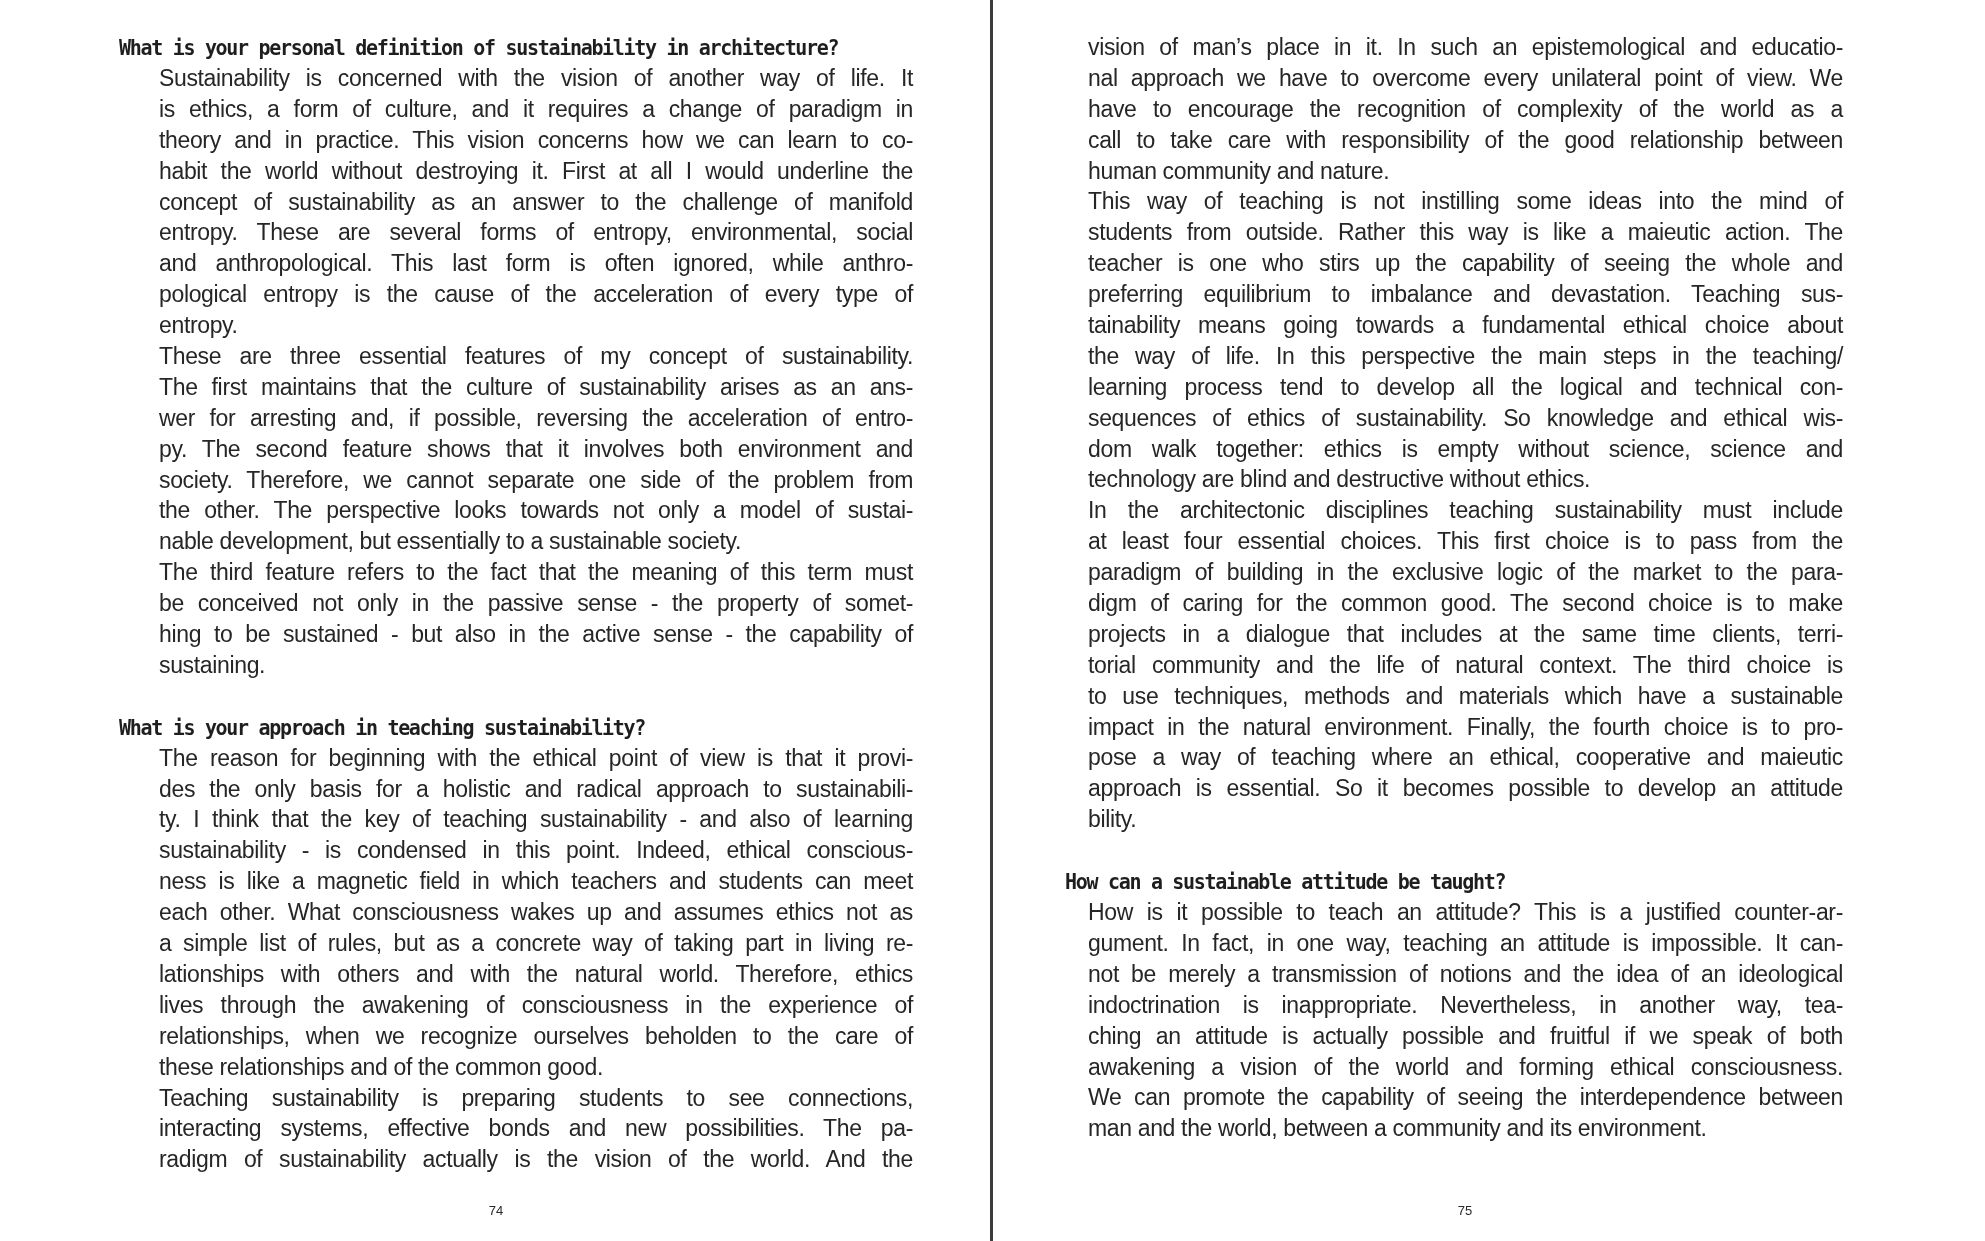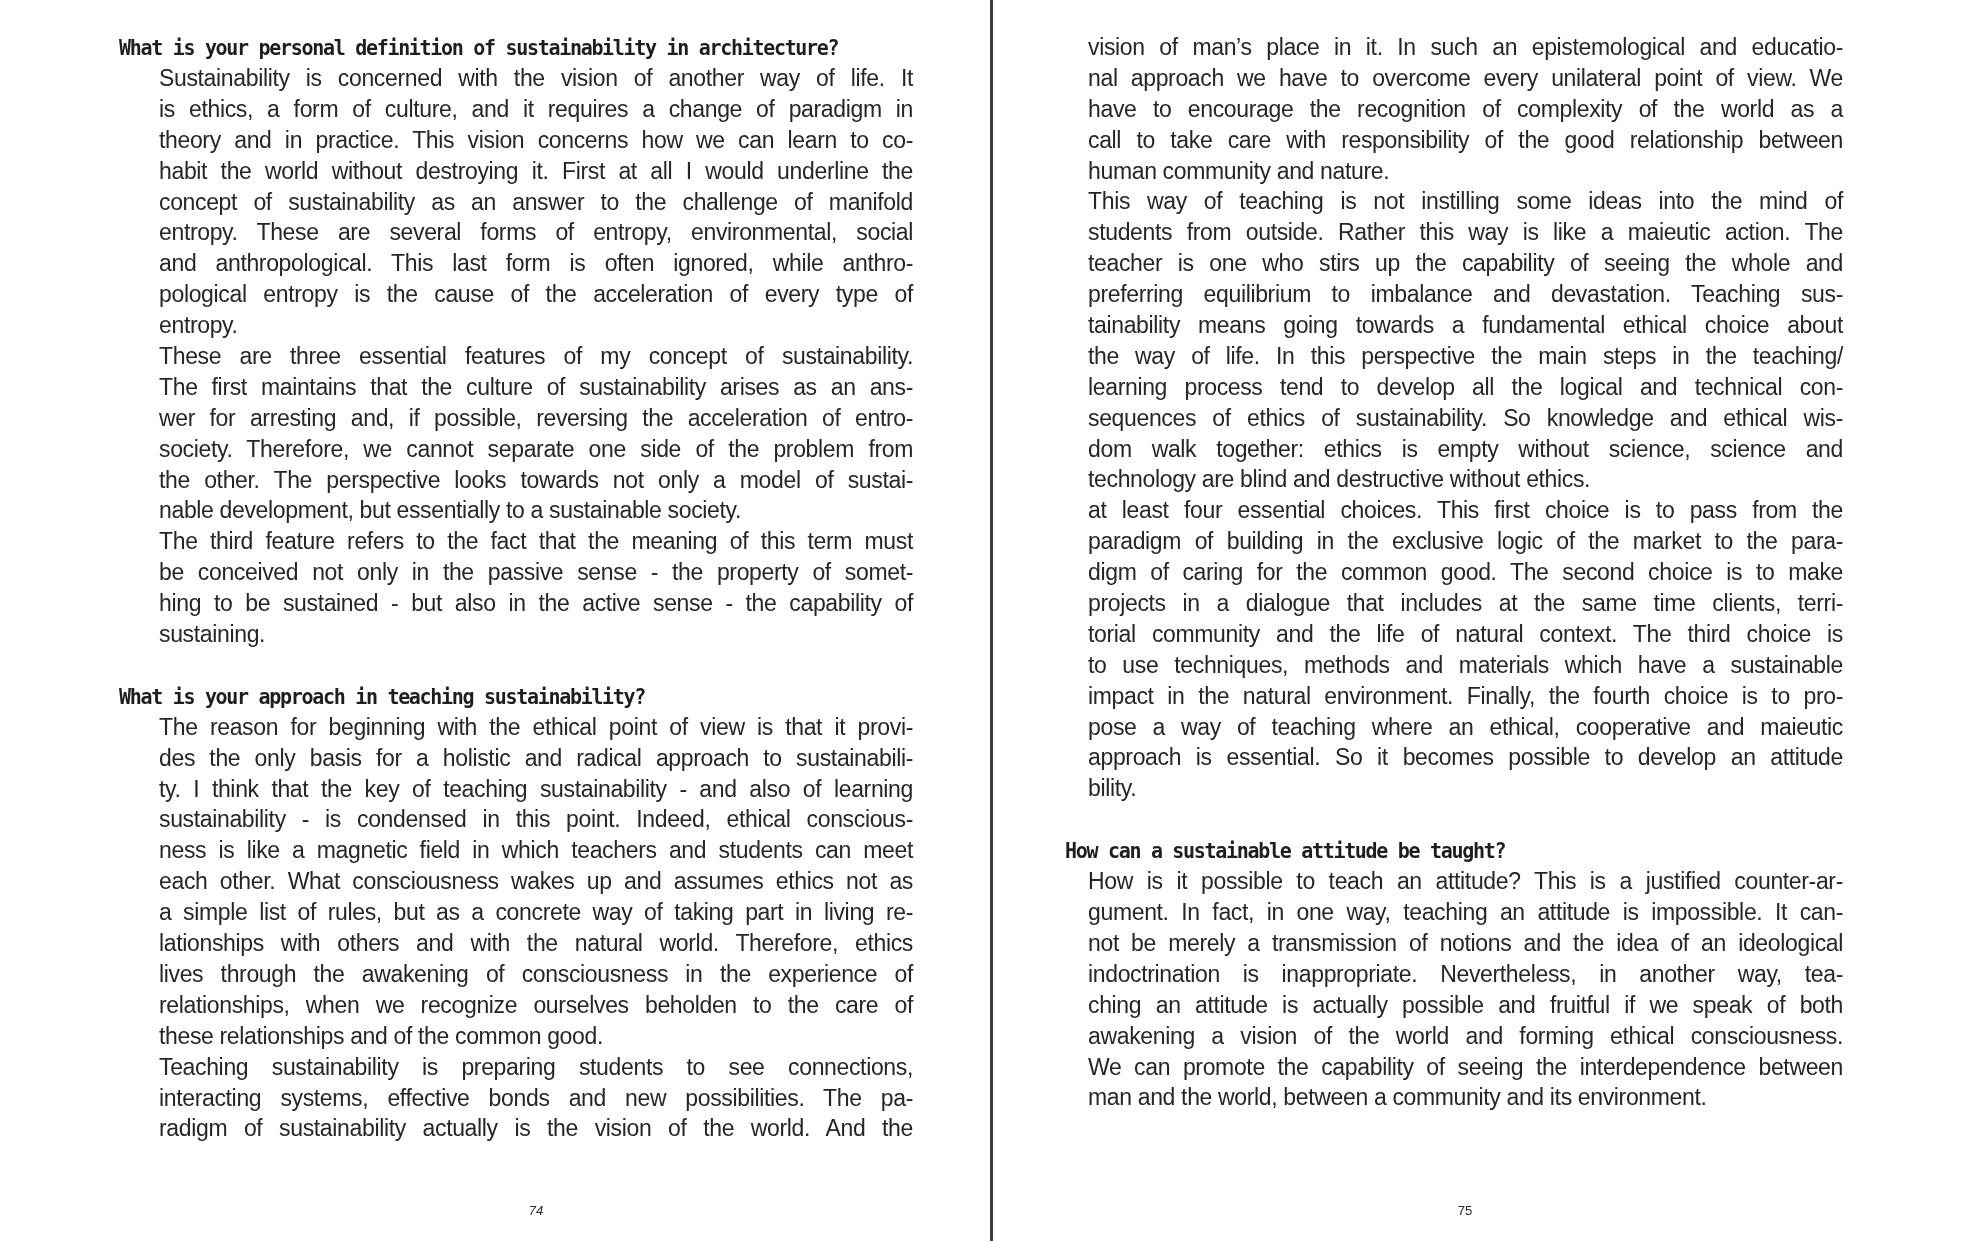--- a/index.html
+++ b/index.html
@@ -41,21 +41,21 @@
   }
   .line.last { text-align: right; text-align-last: left; }
   .gap { height: 30.9px; }
 
   .folio {
     position: absolute; top: 1203px;
     font-family: "Liberation Sans", sans-serif;
     font-size: 13px; color: #2a2a2a;
     width: 40px; text-align: center;
   }
-  #page-left .folio  { left: 516px; font-style: italic; }
+  #page-left .folio  { left: 476px; }
   #page-right .folio { left: 451px; }
 </style>
 </head>
 <body>
 
 <div class="page" id="page-left">
   <div class="column">
 
     <div class="heading">What is your personal definition of sustainability in architecture?</div>
     <div class="para">
@@ -66,20 +66,21 @@
       <div class="line">concept of sustainability as an answer to the challenge of manifold</div>
       <div class="line">entropy. These are several forms of entropy, environmental, social</div>
       <div class="line">and anthropological. This last form is often ignored, while anthro-</div>
       <div class="line">pological entropy is the cause of the acceleration of every type of</div>
       <div class="line last">entropy.</div>
     </div>
     <div class="para">
       <div class="line">These are three essential features of my concept of sustainability.</div>
       <div class="line">The first maintains that the culture of sustainability arises as an ans-</div>
       <div class="line">wer for arresting and, if possible, reversing the acceleration of entro-</div>
+      <div class="line">py. The second feature shows that it involves both environment and</div>
       <div class="line">society. Therefore, we cannot separate one side of the problem from</div>
       <div class="line">the other. The perspective looks towards not only a model of sustai-</div>
       <div class="line last">nable development, but essentially to a sustainable society.</div>
     </div>
     <div class="para">
       <div class="line">The third feature refers to the fact that the meaning of this term must</div>
       <div class="line">be conceived not only in the passive sense - the property of somet-</div>
       <div class="line">hing to be sustained - but also in the active sense - the capability of</div>
       <div class="line last">sustaining.</div>
     </div>
@@ -126,20 +127,21 @@
       <div class="line">teacher is one who stirs up the capability of seeing the whole and</div>
       <div class="line">preferring equilibrium to imbalance and devastation. Teaching sus-</div>
       <div class="line">tainability means going towards a fundamental ethical choice about</div>
       <div class="line">the way of life. In this perspective the main steps in the teaching/</div>
       <div class="line">learning process tend to develop all the logical and technical con-</div>
       <div class="line">sequences of ethics of sustainability. So knowledge and ethical wis-</div>
       <div class="line">dom walk together: ethics is empty without science, science and</div>
       <div class="line last">technology are blind and destructive without ethics.</div>
     </div>
     <div class="para">
+      <div class="line">In the architectonic disciplines teaching sustainability must include</div>
       <div class="line">at least four essential choices. This first choice is to pass from the</div>
       <div class="line">paradigm of building in the exclusive logic of the market to the para-</div>
       <div class="line">digm of caring for the common good. The second choice is to make</div>
       <div class="line">projects in a dialogue that includes at the same time clients, terri-</div>
       <div class="line">torial community and the life of natural context. The third choice is</div>
       <div class="line">to use techniques, methods and materials which have a sustainable</div>
       <div class="line">impact in the natural environment. Finally, the fourth choice is to pro-</div>
       <div class="line">pose a way of teaching where an ethical, cooperative and maieutic</div>
       <div class="line">approach is essential. So it becomes possible to develop an attitude</div>
       <div class="line last">bility.</div>

